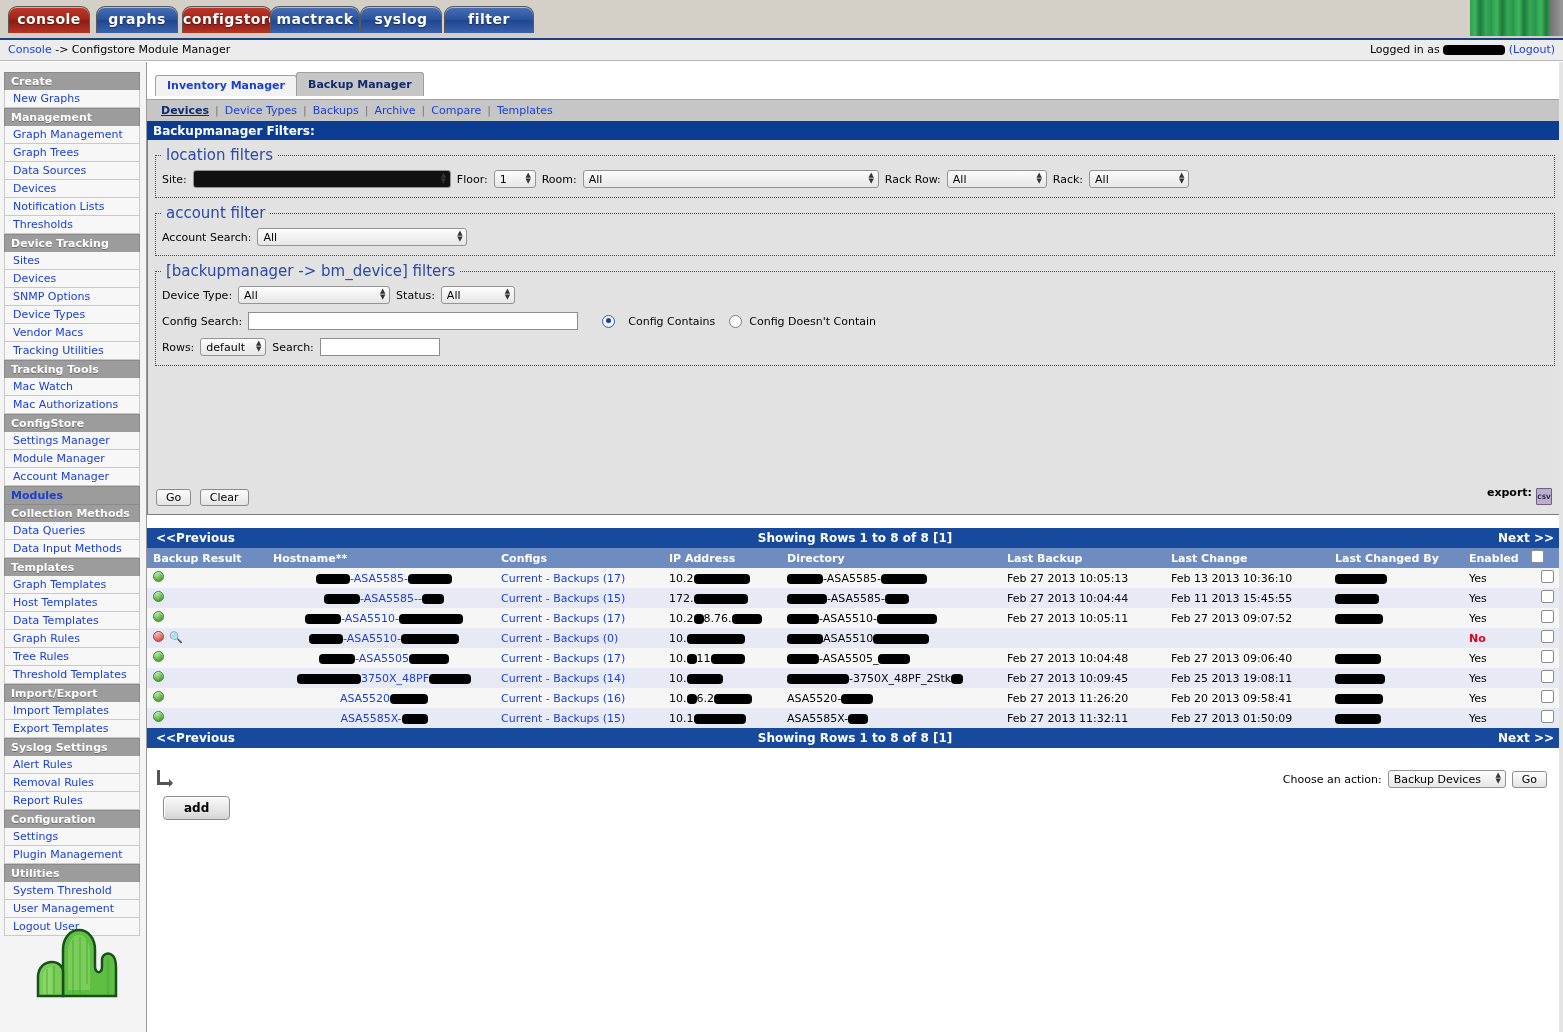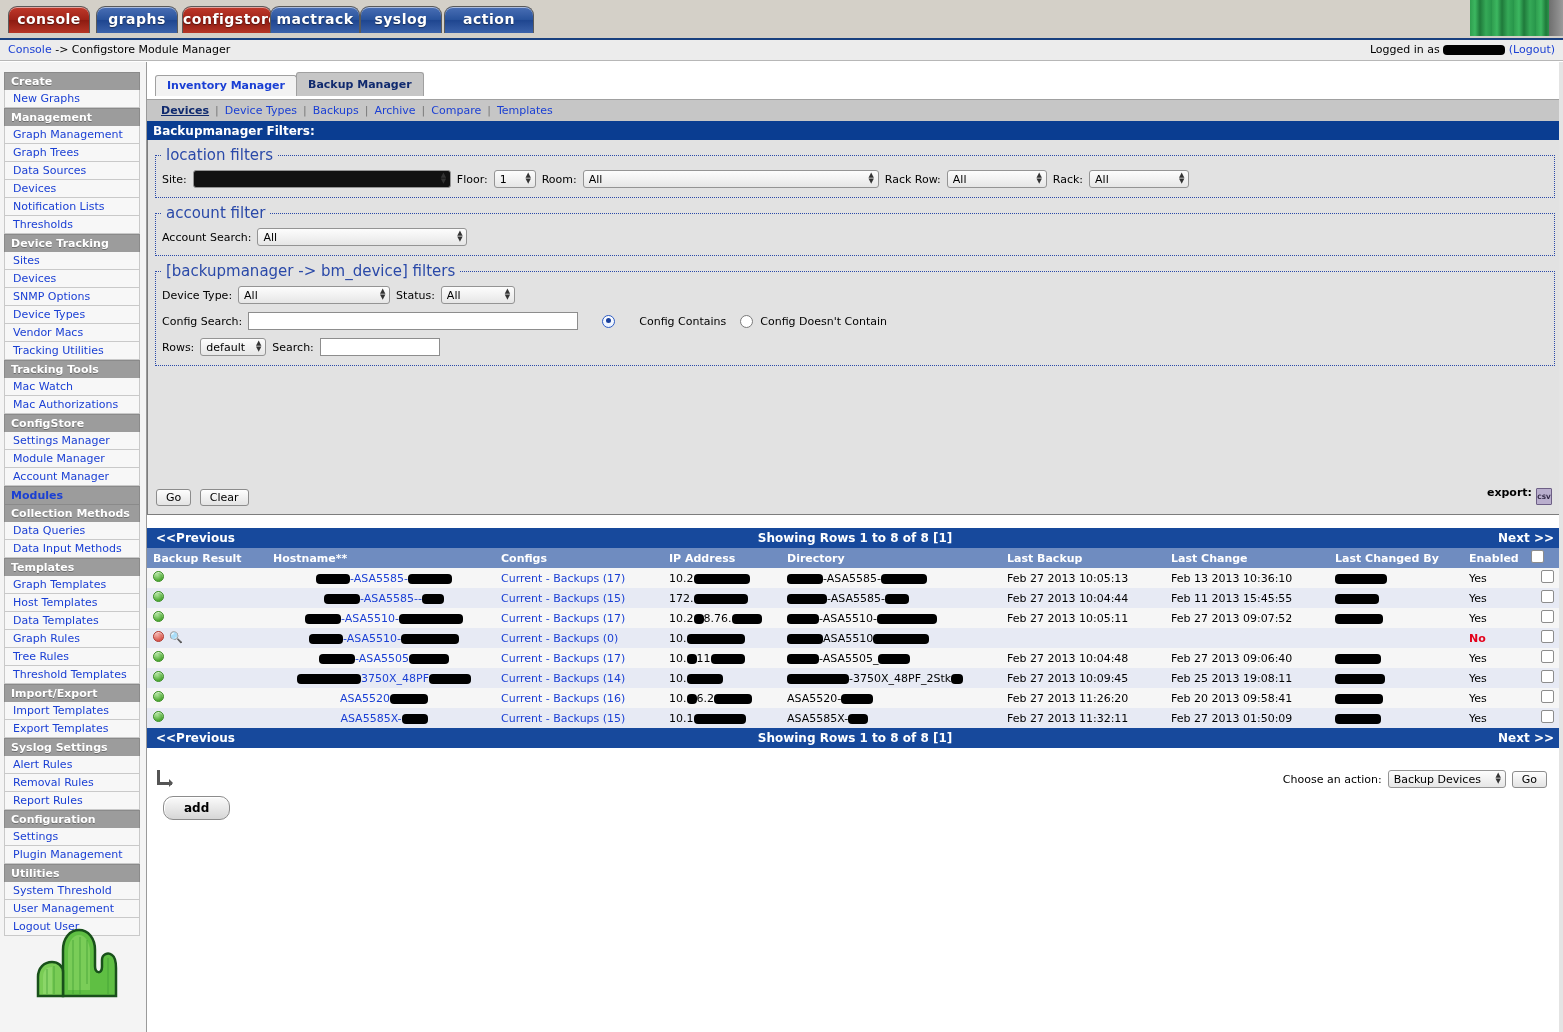--- a/index.html
+++ b/index.html
@@ -173,39 +173,39 @@
   .chk { width:11px;height:11px;border:1px solid #8d8d8d; background:#fff; border-radius:2px; display:inline-block;}
 
   .arrowhook{ position:absolute; left:10px; top:22px; width:12px;height:12px;
      border-left:3px solid #555; border-bottom:3px solid #555; }
   .arrowhook:after{ content:""; position:absolute; right:-5px; bottom:-5px;
      border:4px solid transparent; border-left-color:#555;}
   .addwrap{ position:absolute; left:16px; top:48px; }
   .addbtn{
     font-family:"DejaVu Sans","Liberation Sans",sans-serif; font-weight:bold; font-size:12px;
     background:linear-gradient(180deg,#fbfbfb,#d6d6d6);
-    border:1px solid #8c8c8c; border-radius:10px; padding:4px 20px; cursor:pointer;
+    border:1px solid #8c8c8c; border-radius:4px; padding:4px 20px; cursor:pointer;
     box-shadow: inset 1px 1px 0 #fff;
   }
   .chooser{ position:absolute; right:16px; top:22px; font-size:11px; display:flex; gap:6px; align-items:center;}
   .scrollbar-right{ position:absolute; right:0; top:62px; bottom:0; width:4px; background:#e4e4e4;}
 </style>
 </head>
 <body>
 
 <div id="page">
 
   <div class="tabbar">
     <div class="tabbar-banner"></div>
     <div class="tab red" style="left:8px;width:80px;">console</div>
     <div class="tab blue" style="left:96px;width:80px;">graphs</div>
     <div class="tab red" style="left:182px;width:88px;">configstore</div>
     <div class="tab blue" style="left:270px;width:88px;">mactrack</div>
     <div class="tab blue" style="left:360px;width:80px;">syslog</div>
-    <div class="tab blue" style="left:444px;width:88px;">action</div>
+    <div class="tab blue" style="left:444px;width:88px;">filter</div>
   </div>
 
   <div class="crumbbar">
     <div class="crumb">
       <a href="#">Console</a><span> -&gt; </span><span>Configstore Module Manager</span>
     </div>
     <div class="loggedin">
       <span>Logged in as</span>
       <span class="redact" style="width:62px;height:10px;"></span>
       <a href="#">(Logout)</a>
@@ -347,21 +347,21 @@
           <span class="lbl">Status:</span>
           <span class="selwrap">
             <select class="sel" style="width:74px;"><option>All</option></select>
             <span class="arrows">▲<br>▼</span>
           </span>
         </div>
         <div class="frow" style="margin-top:4px;">
           <span class="lbl">Config Search:</span>
           <input class="txt" style="width: 330px;" value="">
           <span style="margin-left:18px;" class="radio on"></span>
-          <span class="lbl" style="margin-left:18px;">Config Contains</span>
+          <span class="lbl" style="margin-left:7px;">Config Contains</span>
           <span style="margin-left:8px;" class="radio"></span>
           <span class="lbl" style="margin-left:1px;text-align:center;">Config Doesn't Contain</span>
         </div>
         <div class="frow" style="margin-top:4px;">
           <span class="lbl">Rows:</span>
           <span class="selwrap">
             <select class="sel" style="width:66px;"><option>default</option></select>
             <span class="arrows">▲<br>▼</span>
           </span>
           <span class="lbl">Search:</span>

